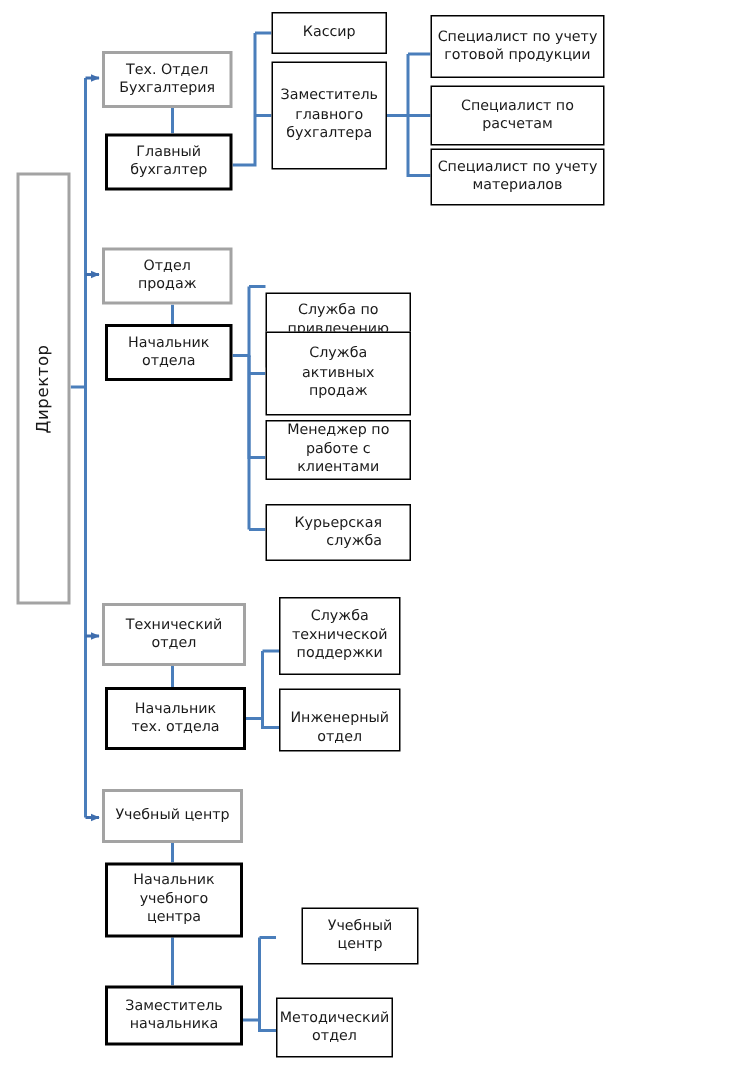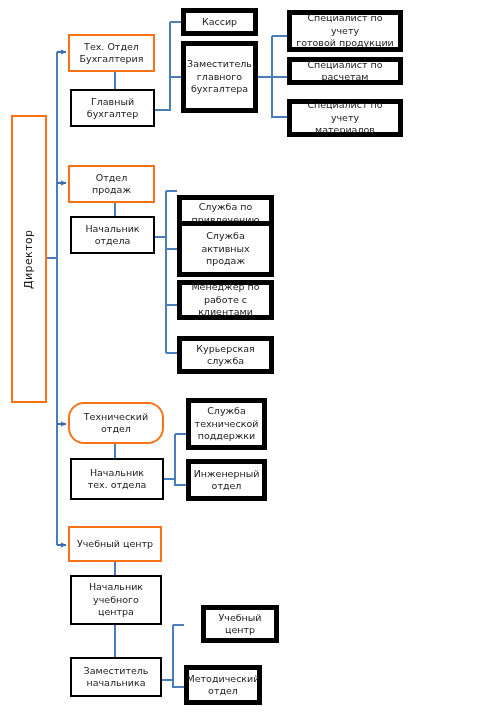--- a/index.html
+++ b/index.html
@@ -33,27 +33,27 @@
     align-items: center;
     justify-content: center;
     text-align: center;
     line-height: 1.30;
     color: #1a1a1a;
     font-size: 9.5px;
     padding: 2px 3px;
     z-index: 3;
   }
   .node.red {
-    border: 2px solid #f97316;
+    border: 2px solid #a3a3a3;
   }
   .node.black {
     border: 2px solid #000000;
   }
   .node.thin {
-    border: 5px solid #000000;
+    border: 1px solid #000000;
   }
   .node-label {
     display: block;
     white-space: pre-line;
   }
   .node.director {
     writing-mode: vertical-rl;
     transform: rotate(180deg);
     font-size: 11px;
     letter-spacing: 0.4px;
@@ -132,21 +132,21 @@
     <span class="node-label">Заместитель
 главного
 бухгалтера</span>
   </div>
 
   <div class="node thin" style="left:287px; top:10px; width:116px; height:42px;">
     <span class="node-label">Специалист по учету
 готовой продукции</span>
   </div>
 
-  <div class="node thin" style="left:287px; top:57px; width:116px; height:28px;">
+  <div class="node thin" style="left:287px; top:57px; width:116px; height:40px;">
     <span class="node-label">Специалист по
 расчетам</span>
   </div>
 
   <div class="node thin" style="left:287px; top:99px; width:116px; height:38px;">
     <span class="node-label">Специалист по учету
 материалов</span>
   </div>
 
   <div class="node red" style="left:68px; top:165px; width:87px; height:38px;">
@@ -170,42 +170,42 @@
 активных
 продаж</span>
   </div>
 
   <div class="node thin" style="left:177px; top:280px; width:97px; height:40px;">
     <span class="node-label">Менеджер по
 работе с
 клиентами</span>
   </div>
 
-  <div class="node thin" style="left:177px; top:336px; width:97px; height:38px;">
+  <div class="node thin" style="left:177px; top:336px; width:97px; height:38px;text-align:right;">
     <span class="node-label">Курьерская
 служба</span>
   </div>
 
-  <div class="node red" style="left:68px; top:402px; width:96px; height:42px;border-radius:16px;">
+  <div class="node red" style="left:68px; top:402px; width:96px; height:42px;">
     <span class="node-label">Технический
 отдел</span>
   </div>
 
   <div class="node black" style="left:70px; top:458px; width:94px; height:42px;">
     <span class="node-label">Начальник
 тех. отдела</span>
   </div>
 
   <div class="node thin" style="left:186px; top:398px; width:81px; height:52px;">
     <span class="node-label">Служба
 технической
 поддержки</span>
   </div>
 
-  <div class="node thin" style="left:186px; top:459px; width:81px; height:42px;">
+  <div class="node thin" style="left:186px; top:459px; width:81px; height:42px;align-items:flex-end;">
     <span class="node-label">Инженерный
 отдел</span>
   </div>
 
   <div class="node red" style="left:68px; top:526px; width:94px; height:36px;">
     <span class="node-label">Учебный центр</span>
   </div>
 
   <div class="node black" style="left:70px; top:575px; width:92px; height:50px;">
     <span class="node-label">Начальник

